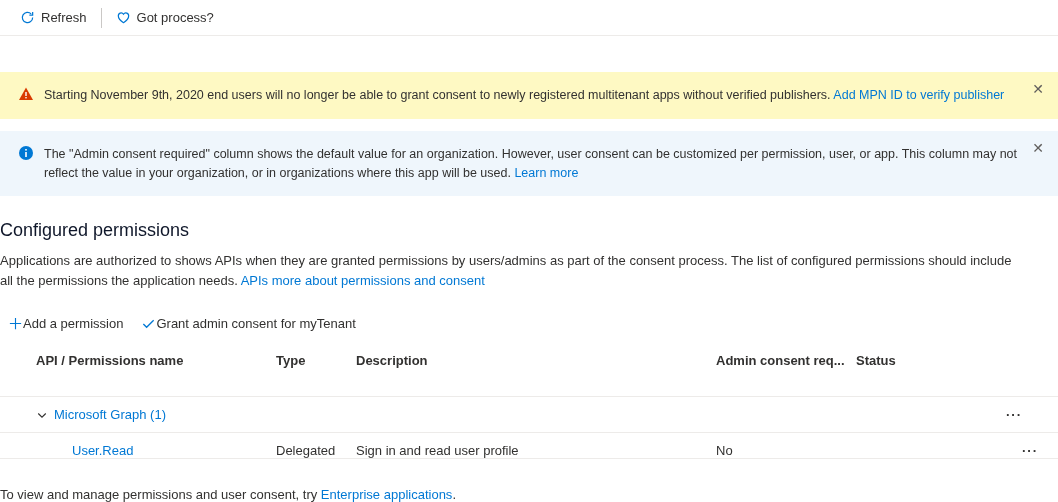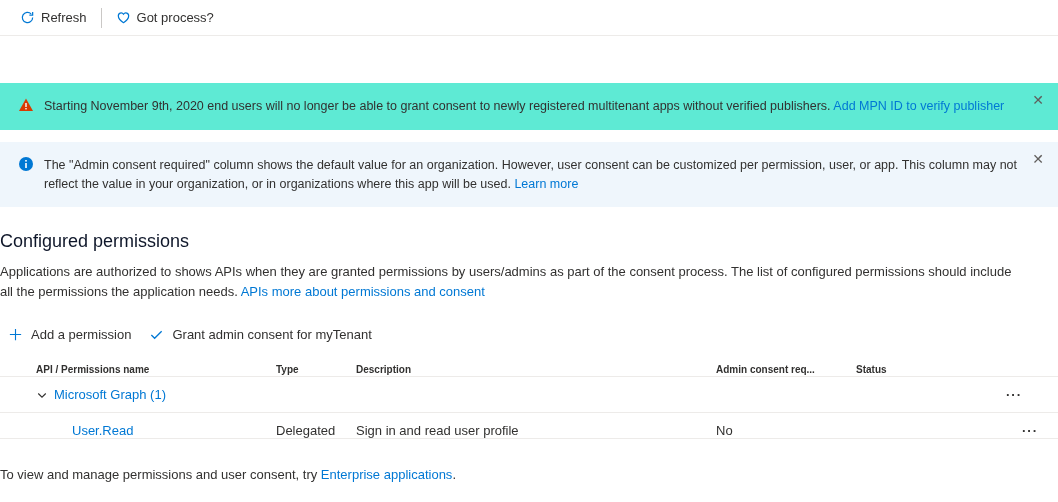--- a/index.html
+++ b/index.html
@@ -36,21 +36,21 @@
 
     .banner {
       display: flex;
       align-items: flex-start;
       padding: 14px 18px;
       gap: 10px;
       position: relative;
       font-size: 12.5px;
       line-height: 1.5;
     }
-    .banner-warning { background: #5eead4; margin-top: 11px; }
+    .banner-warning { background: #fef9c3; }
     .banner-info { background: #eff6fc; margin-top: 12px; }
     .banner .msg { flex: 1; color: #323130; }
     .banner .msg a { color: #0078d4; text-decoration: none; }
     .banner .close {
       position: absolute;
       top: 10px;
       right: 14px;
       cursor: pointer;
       color: #605e5c;
       font-size: 14px;
@@ -79,37 +79,37 @@
 
     .action-bar {
       display: flex;
       align-items: center;
       gap: 18px;
       padding: 8px 0 12px 8px;
     }
     .action-btn {
       display: flex;
       align-items: center;
-      gap: 8px;
+      gap: 0;
       cursor: pointer;
       font-size: 13px;
       color: #323130;
     }
     .action-btn .act-icon { color: #0078d4; }
 
     .perm-table {
       width: 100%;
     }
     .perm-header {
       display: grid;
       grid-template-columns: 240px 80px 360px 140px 120px 1fr;
-      padding: 10px 0 1px 36px;
+      padding: 10px 0 28px 36px;
       border-bottom: 1px solid #edebe9;
       font-weight: 600;
-      font-size: 10px;
+      font-size: 13px;
     }
     .perm-group-row {
       display: flex;
       align-items: center;
       justify-content: space-between;
       padding: 10px 16px 10px 36px;
       border-bottom: 1px solid #edebe9;
     }
     .perm-group-left {
       display: flex;

